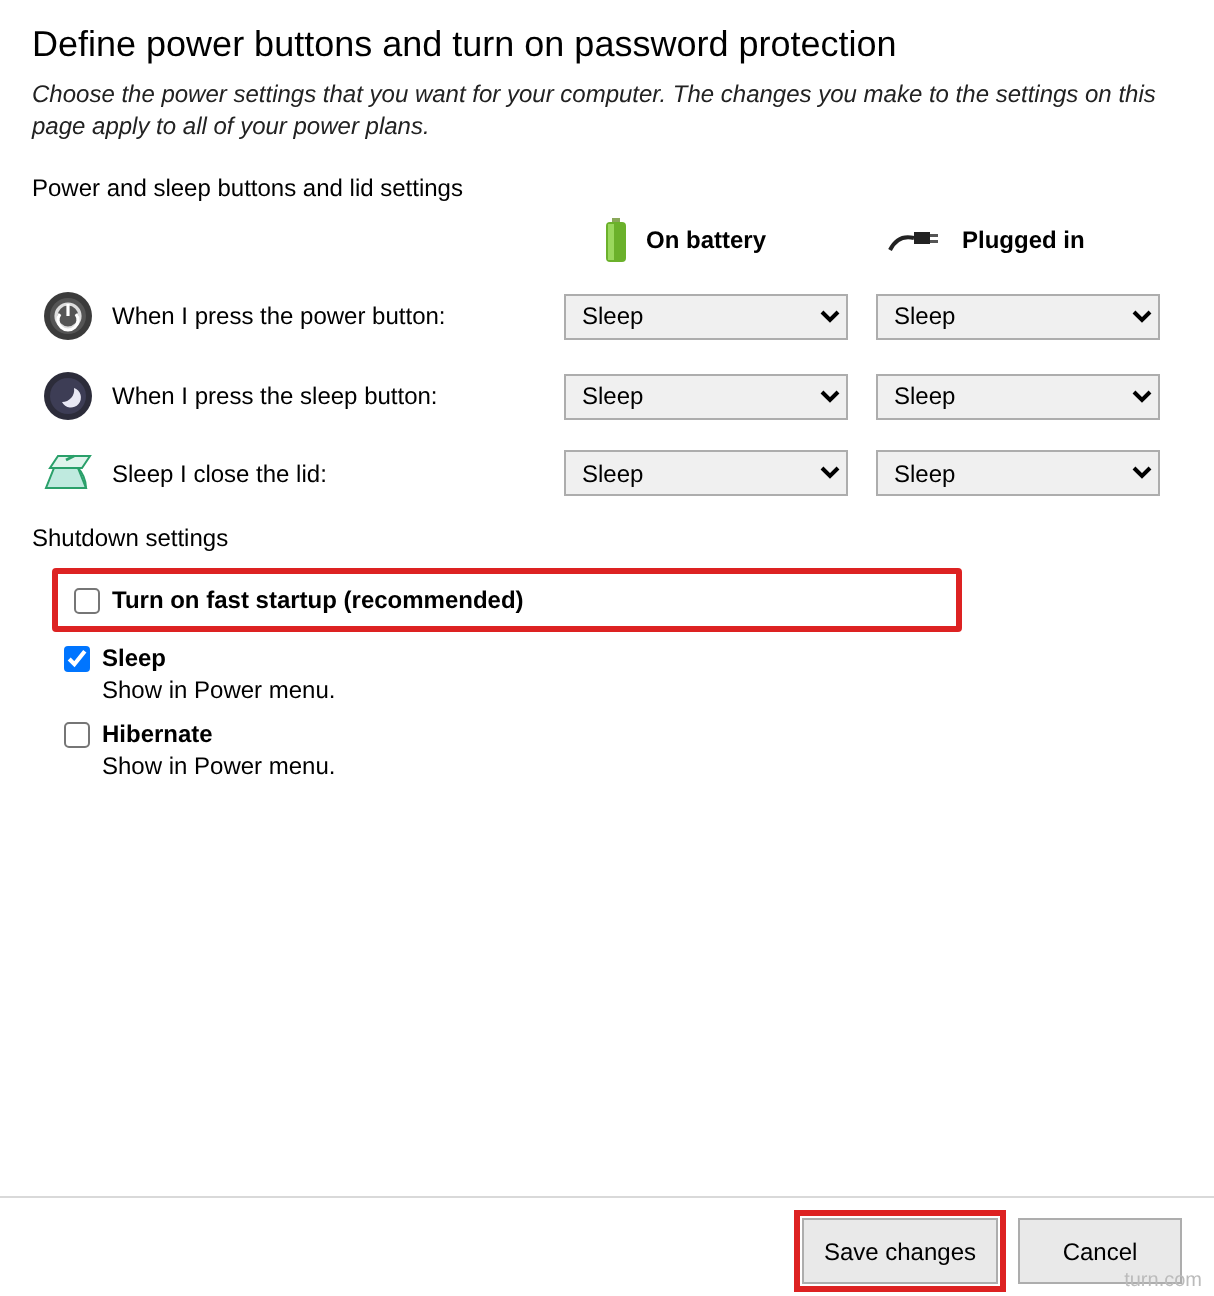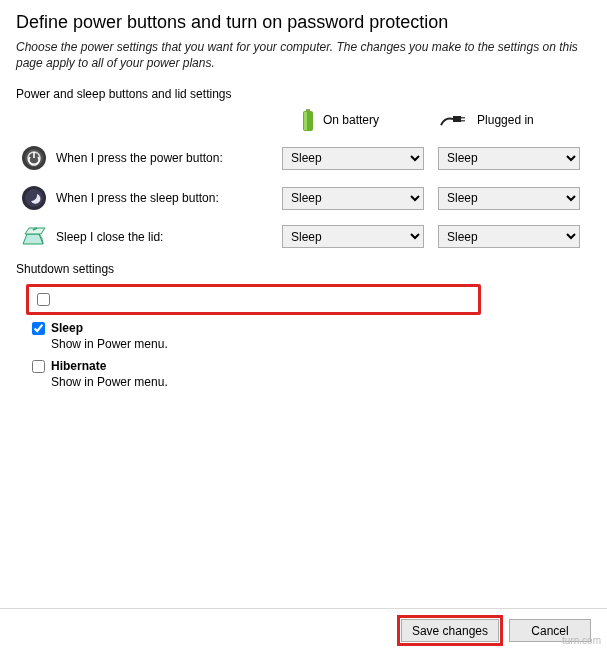--- a/index.html
+++ b/index.html
@@ -33,21 +33,21 @@
       margin-bottom: 8px;
     }
 
     .columns-header {
       display: flex;
       align-items: center;
       padding-left: 285px;
       margin-bottom: 14px;
       gap: 60px;
     }
-    .col-head { display: flex; align-items: center; gap: 8px; }
+    .col-head { display: flex; align-items: center; gap: 8px; font-weight: bold; }
     .col-head span { font-size: 12px; }
     .battery-icon svg, .plug-icon svg { display: block; }
 
     .setting-row {
       display: flex;
       align-items: center;
       margin-bottom: 14px;
     }
     .row-icon { width: 36px; display:flex; justify-content:center; }
     .row-icon svg { display:block; }
@@ -83,21 +83,21 @@
       left: 0; right: 0;
       border-top: 1px solid #d9d9d9;
       display: flex;
       justify-content: flex-end;
       align-items: center;
       padding: 10px 16px 0 0;
       gap: 10px;
     }
     .btn {
       min-width: 82px;
-      height: 23px;
+      height: 33px;
       font-size: 12px;
       background: #e9e9e9;
       border: 1px solid #adadad;
       padding: 0 10px;
       cursor: pointer;
     }
     .btn-highlight {
       outline: 3px solid #d22;
       outline-offset: 1px;
     }
@@ -186,20 +186,21 @@
     <select><option>Do nothing</option><option selected="">Sleep</option><option>Hibernate</option><option>Shut down</option></select>
   </div>
 </div>
 
 <div class="shutdown-section">
   <div class="section-label">Shutdown settings</div>
 
   <div class="highlight-fast">
     <div class="sd-head">
       <input type="checkbox" style="">
+      <span class="sd-title">Turn on fast startup (recommended)</span>
     </div>
   </div>
 
   <div class="sd-item">
     <div class="sd-head">
       <input type="checkbox" checked="" style="">
       <span class="sd-title">Sleep</span>
     </div>
     <div class="sd-desc">Show in Power menu.</div>
   </div>

